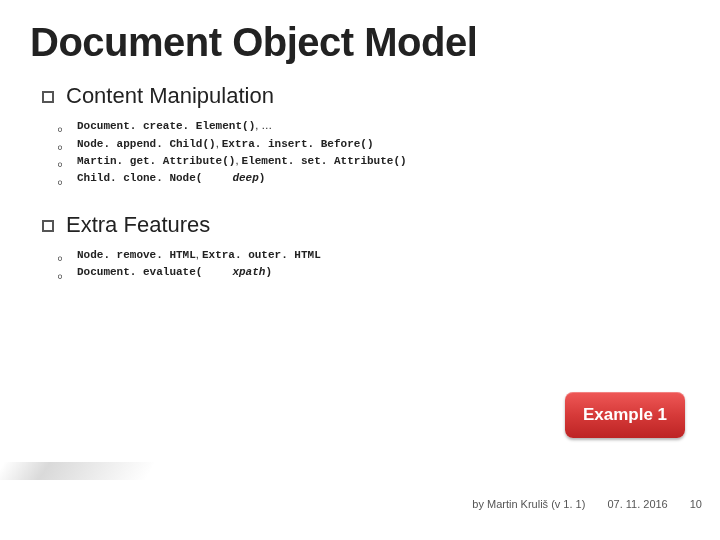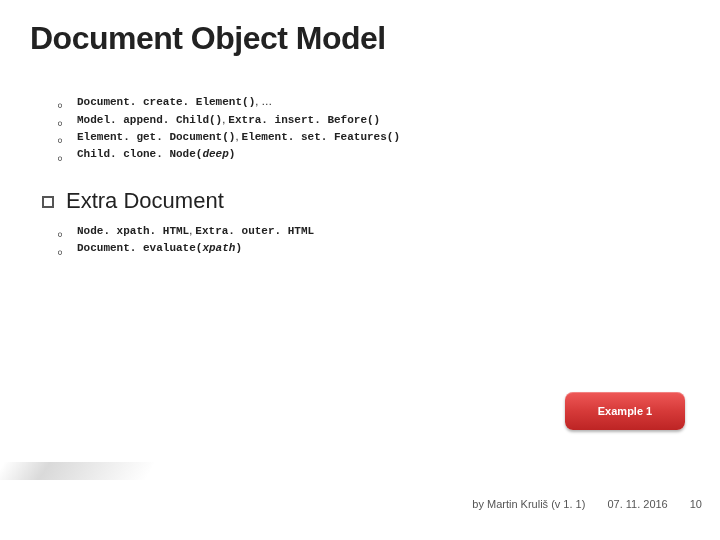--- a/index.html
+++ b/index.html
@@ -9,24 +9,24 @@
     background: #fff;
     font-family: "Segoe UI", "Helvetica Neue", Arial, sans-serif;
     color: #222;
     position: relative;
     overflow: hidden;
   }
   .slide {
     padding: 20px 30px 0 30px;
   }
   .title {
-    font-size: 32px;
+    font-size: 40px;
     font-weight: 700;
     letter-spacing: -0.5px;
-    margin-bottom: 36px;
+    margin-bottom: 18px;
     font-family: "Trebuchet MS", "Segoe UI", Arial, sans-serif;
   }
   .section {
     margin-bottom: 26px;
     padding-left: 12px;
   }
   .section-head {
     font-size: 22px;
     margin-bottom: 8px;
     font-family: "Trebuchet MS", "Segoe UI", Arial, sans-serif;
@@ -55,36 +55,36 @@
     content: "◦";
     position: absolute;
     left: -20px;
     top: 0;
     font-family: Arial, sans-serif;
     font-weight: normal;
     font-size: 17px;
     color: #333;
   }
   .mono { font-family: Consolas, "Courier New", monospace; font-weight: 600; }
-  .italic-arg { font-style: italic; }
+  .italic-arg { font-style: italic; margin-left: 30px; }
   .ellips { font-family: Arial, sans-serif; font-weight: normal; }
 
   .example-btn {
     position: absolute;
     right: 35px;
     top: 392px;
     width: 120px;
-    height: 38px;
+    height: 46px;
     border-radius: 8px;
     background: linear-gradient(to bottom, #ef5857 0%, #d63a39 50%, #bd2424 100%);
     display: flex;
     align-items: center;
     justify-content: center;
     color: #fff;
-    font-size: 11px;
+    font-size: 17px;
     font-weight: 600;
     font-family: "Trebuchet MS","Segoe UI",Arial,sans-serif;
     box-shadow: 0 2px 3px rgba(0,0,0,0.3), inset 0 1px 0 rgba(255,255,255,0.25);
   }
 
   .footer {
     position: absolute;
     bottom: 30px;
     right: 18px;
     left: 18px;
@@ -108,34 +108,37 @@
     transform: skewX(-25deg);
   }
 </style>
 </head>
 <body>
 
 <div class="slide">
   <h1 class="title">Document Object Model</h1>
 
   <div class="section">
+    <div class="section-head">
+      <span class="bullet-box"></span><span>Content</span><span> Manipulation</span>
+    </div>
     <ul class="items">
         <li><span class="mono">Document. create. Element()</span><span class="ellips">, …</span></li>
-        <li><span class="mono">Model. append. Child()</span><span class="ellips">, </span><span class="mono">Extra. insert. Before()</span></li>
-        <li><span class="mono">Element. get. Document()</span><span class="ellips">, </span><span class="mono">Element. set. Features()</span></li>
+        <li><span class="mono">Node. append. Child()</span><span class="ellips">, </span><span class="mono">Extra. insert. Before()</span></li>
+        <li><span class="mono">Martin. get. Attribute()</span><span class="ellips">, </span><span class="mono">Element. set. Attribute()</span></li>
         <li><span class="mono">Child. clone. Node(</span><span class="mono italic-arg">deep</span><span class="mono">)</span></li>
       </ul>
   </div>
 
   <div class="section">
     <div class="section-head">
-      <span class="bullet-box"></span><span>Extra</span><span> Document</span>
+      <span class="bullet-box"></span><span>Extra</span><span> Features</span>
     </div>
     <ul class="items">
-        <li><span class="mono">Node. xpath. HTML</span><span class="ellips">, </span><span class="mono">Extra. outer. HTML</span></li>
+        <li><span class="mono">Node. remove. HTML</span><span class="ellips">, </span><span class="mono">Extra. outer. HTML</span></li>
         <li><span class="mono">Document. evaluate(</span><span class="mono italic-arg">xpath</span><span class="mono">)</span></li>
       </ul>
   </div>
 </div>
 
 <div class="accent"></div>
 
 <div class="example-btn">Example 1</div>
 
 <div class="footer">

